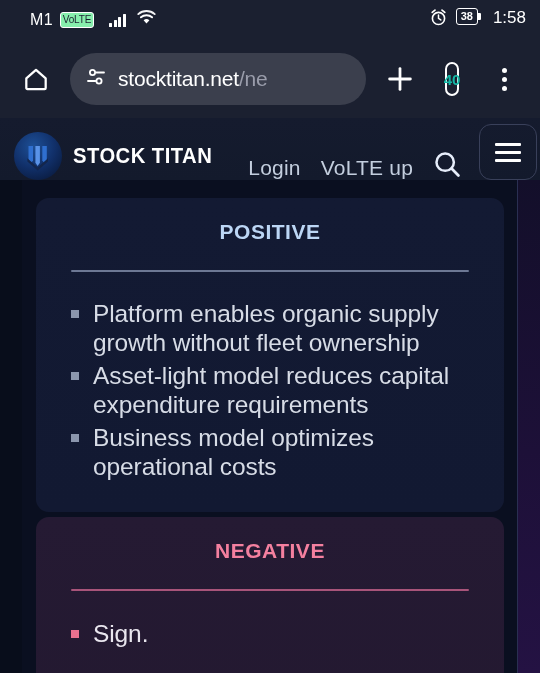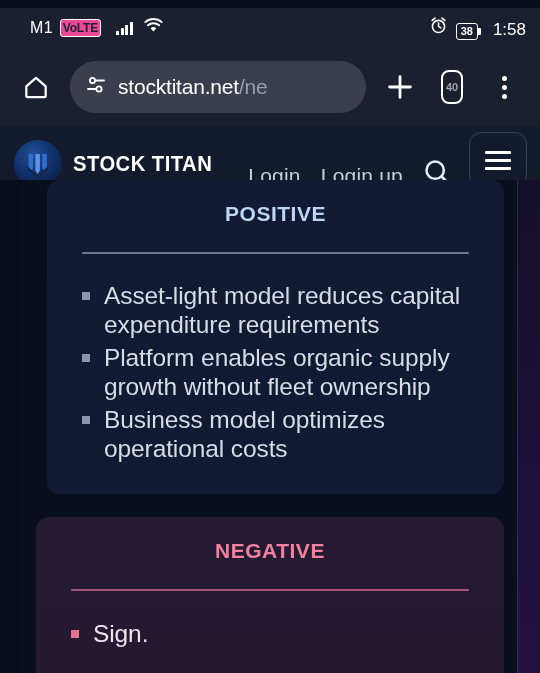--- a/index.html
+++ b/index.html
@@ -9,30 +9,29 @@
     font-family:"Liberation Sans", sans-serif;
     overflow:hidden;
   }
   .screen { position:relative; width:540px; height:673px; overflow:hidden; }
 
   
   .statusbar{
     height:40px; background:#1b2030; color:#ffffff;
     display:flex; align-items:center; padding:9px 14px;
     font-size:17px;
-    margin-top:8px;
   }
   .sb-left{ display:flex; align-items:center; gap:7px; margin-left:16px; }
-  .sb-right{ display:flex; align-items:flex-end; gap:8px; margin-left:auto; }
+  .sb-right{ display:flex; align-items:flex-start; gap:8px; margin-left:auto; }
   .carrier{ font-size:16px; letter-spacing:.3px; }
   .volte{
     border:1.5px solid #ffffff; border-radius:3px;
-    font-size:12px; font-weight:bold; line-height:1;
+    font-size:10px; font-weight:normal; line-height:1;
     padding:2px 2px 2px 2px; letter-spacing:-.2px;
-    background:#ec4899; color:#1b2030;
+    background:#86efac; color:#1b2030;
   }
   .bars{ display:flex; align-items:flex-end; gap:1.5px; height:14px; margin-left:8px;}
   .bars i{ width:3px; background:#ffffff; border-radius:.5px; display:block;}
   .bars i:nth-child(1){height:4px;} .bars i:nth-child(2){height:7px;}
   .bars i:nth-child(3){height:10px;} .bars i:nth-child(4){height:13px;}
   .wifi{ margin-left:4px; }
   .battery{
     border:1.6px solid #ffffff; border-radius:3px;
     font-size:11px; font-weight:bold; padding:1px 4px; line-height:1.15;
     position:relative;
@@ -57,23 +56,23 @@
     border-radius:26px; display:flex; align-items:center;
     padding:0 14px; gap:10px; overflow:hidden; min-width:0;
     margin:16px 4px;
   }
   .url-text{
     color:#ffffff; font-size:21px; white-space:nowrap;
     overflow:hidden; letter-spacing:-.2px;
   }
   .url-text .path{ color:#9a9dab; }
   .tabcount{
-    width:22px; height:34px; border:2.5px solid #ffffff;
+    width:14px; height:34px; border:2.5px solid #ffffff;
     border-radius:8px; display:flex; align-items:center; justify-content:center;
-    color:#a3a3a3; font-size:11px; font-weight:bold;
+    color:#14b8a6; font-size:15px; font-weight:bold;
   }
   .dots{ display:flex; flex-direction:column; gap:4px; align-items:center; }
   .dots i{ width:5px; height:5px; border-radius:50%; background:#ffffff; display:block; }
 
   
   .siteheader{
     height:62px; background:linear-gradient(180deg,#151b2e 0%,#131a2c 100%);
     display:flex; align-items:flex-end; padding:0 0 0 14px; gap:0;
     position:relative;
   }
@@ -121,23 +120,22 @@
   .scroll-rule{
     position:absolute; right:22px; top:0; bottom:0; width:1px;
     background:#2a2f52;
   }
 
   .card{
     position:absolute; left:36px; right:36px;
     border-radius:13px;
   }
   .card-positive{
-    top:0px; height:314px;
+    top:18px; height:314px;
     background:linear-gradient(180deg,#131a33 0%,#121932 100%);
-    margin-left:11px;
   }
   .card-negative{
     top:337px; height:336px;
     background:linear-gradient(180deg,#251a33 0%,#22182f 100%);
   }
   .card-title{
     text-align:center; padding-top:14px;
     font-family:"Liberation Sans Narrow","Liberation Sans",sans-serif;
     font-weight:bold; font-size:30px; letter-spacing:.5px;
     font-variant:small-caps; text-transform:lowercase;
@@ -248,21 +246,21 @@
           <path d="M12.4 5 H16.9 V21.8 L14.6 25 L12.4 21.8 Z" fill="#5a93e8"></path>
           <path d="M19.3 5 H23.8 V19.5 L21.6 22.6 L19.3 19.5 Z" fill="#2f6fd0"></path>
           <path d="M4.4 17.2 L14.7 26.6 L25 17.2 L25 20.6 L14.7 29.4 L4.4 20.6 Z" fill="#13264c"></path>
         </svg>
       </span>
       <span class="brand">STOCK TITAN</span>
     </div>
 
     <div class="nav-group">
       <span class="nav-link">Login</span>
-      <span class="nav-link">Login up</span>
+      <span class="nav-link">VoLTE up</span>
     </div>
 
     <div class="search-btn">
       <svg width="32" height="32" viewBox="0 0 28 28">
         <circle cx="12.4" cy="12.4" r="7.6" stroke="#e7eefb" stroke-width="2.2" fill="none"></circle>
         <line x1="18" y1="18" x2="24" y2="24" stroke="#e7eefb" stroke-width="2.4" stroke-linecap="round"></line>
       </svg>
     </div>
 
     <div class="menu-btn">
@@ -276,22 +274,22 @@
 
   <div class="content">
     <div class="page-edge-left"></div>
     <div class="page-edge-right"></div>
     <div class="scroll-rule"></div>
 
     <div class="card card-positive">
       <div class="card-title pos">Positive</div>
       <div class="divider pos"></div>
       <ul class="bullets pos">
+        <li>Platform enables organic supply growth without fleet ownership</li>
         <li>Asset-light model reduces capital expenditure requirements</li>
-        <li>Platform enables organic supply growth without fleet ownership</li>
         <li>Business model optimizes operational costs</li>
       </ul>
     </div>
 
     <div class="card card-negative">
       <div class="card-title neg">Negative</div>
       <div class="divider neg"></div>
       <ul class="bullets neg">
         <li>Sign.</li>
       </ul>

